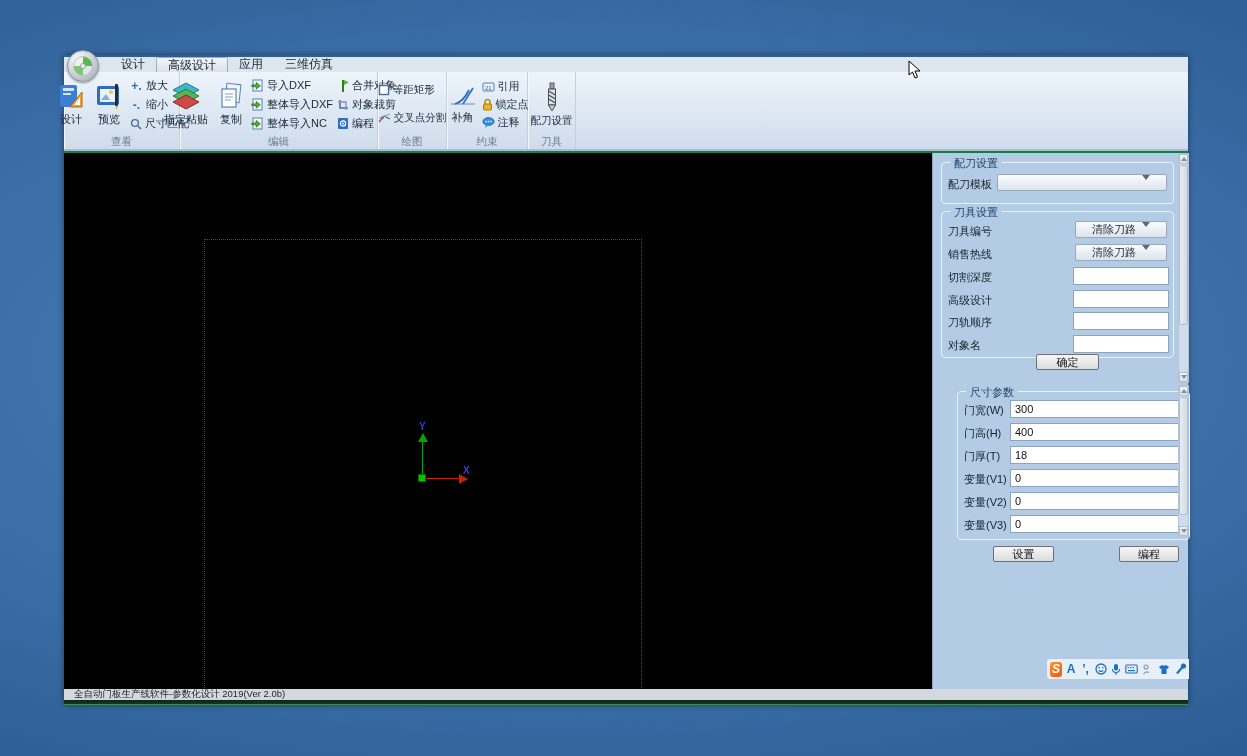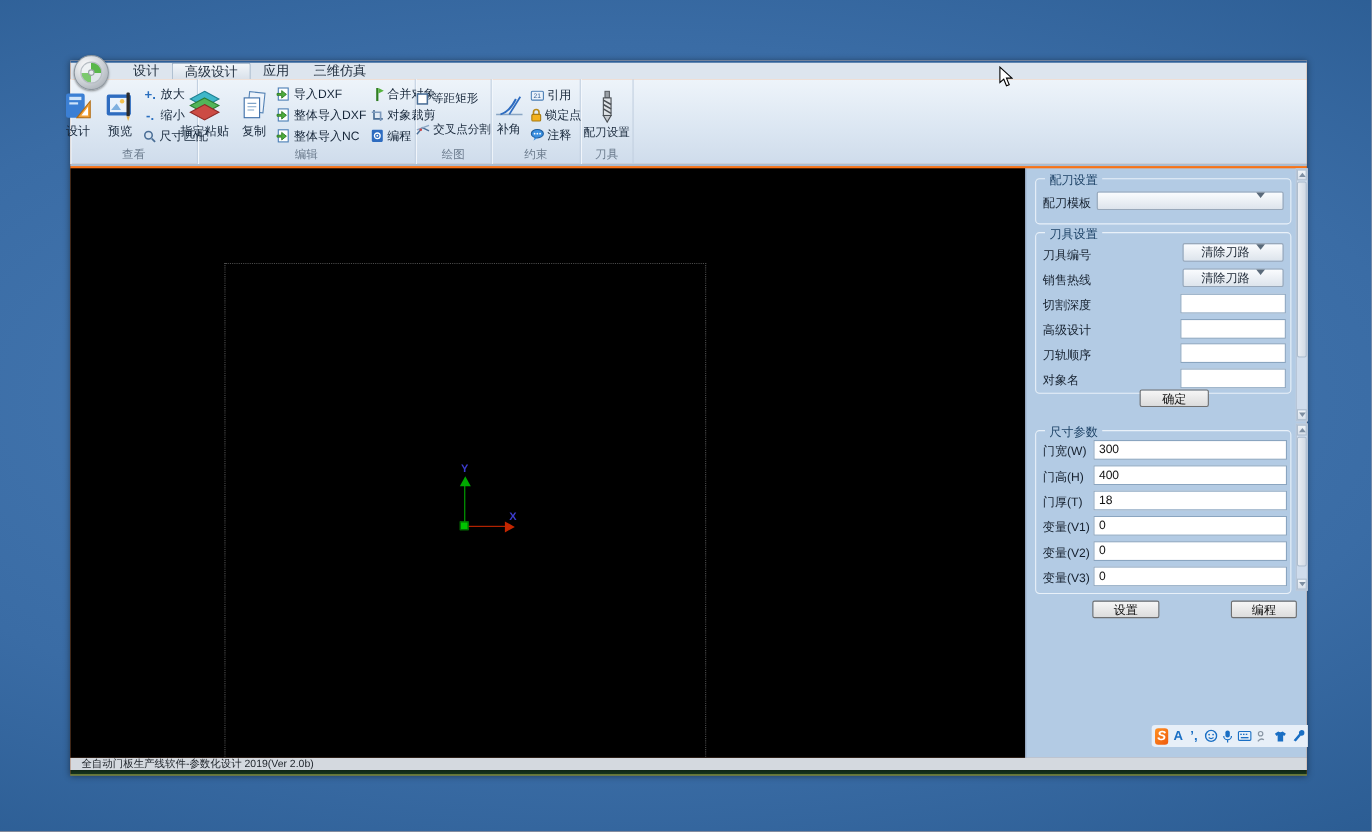--- a/index.html
+++ b/index.html
@@ -3,21 +3,21 @@
 <meta charset="utf-8">
 <style>
   html,body{margin:0;padding:0;}
   body{
     width:1247px;height:756px;overflow:hidden;position:relative;
     font-family:"Liberation Sans","DejaVu Sans",sans-serif;
     background:radial-gradient(ellipse 130% 95% at 45% 48%, #4a7db6 0%, #3a6ca5 45%, #28598f 75%, #1a4678 100%);
   }
   .window{
     position:absolute;left:64px;top:55px;width:1124px;height:650px;
-    background:#f97316;box-shadow:0 0 6px rgba(0,0,0,.45);
+    background:#15803d;box-shadow:0 0 6px rgba(0,0,0,.45);
   }
   
   .tabrow{
     position:absolute;left:0;top:0;width:100%;height:17px;
     background:#dde5ee;border-top:2px solid #2d5e97;box-sizing:border-box;
     display:flex;align-items:flex-end;
   }
   .tabs{display:flex;margin-left:46px;height:15px;}
   .tab{
     padding:0 11px;font-size:12px;color:#1c2a3a;display:flex;align-items:center;
@@ -427,21 +427,21 @@
     <div class="sbar" style="left:245px;top:0;height:230px;">
       <div class="sbtn sb-up">
           <span class="tri-up"></span>
         </div>
       <div class="sthumb" style="top:11px;height:160px;"></div>
       <div class="sbtn sb-dn">
           <span class="tri-dn"></span>
         </div>
     </div>
 
-    <div class="gbox" style="left:8px;top:238px;width:231px;height:147px;">
+    <div class="gbox" style="left:24px;top:238px;width:231px;height:147px;">
       <span class="gbox-title">尺寸参数</span>
 
       <span class="plabel" style="left:6px;top:11px;">门宽(W)</span>
       <input class="pinput" style="left: 52px; top: 8px; width: 176px;" value="300">
 
       <span class="plabel" style="left:6px;top:34px;">门高(H)</span>
       <input class="pinput" style="left: 52px; top: 31px; width: 176px;" value="400">
 
       <span class="plabel" style="left:6px;top:57px;">门厚(T)</span>
       <input class="pinput" style="left: 52px; top: 54px; width: 176px;" value="18">

